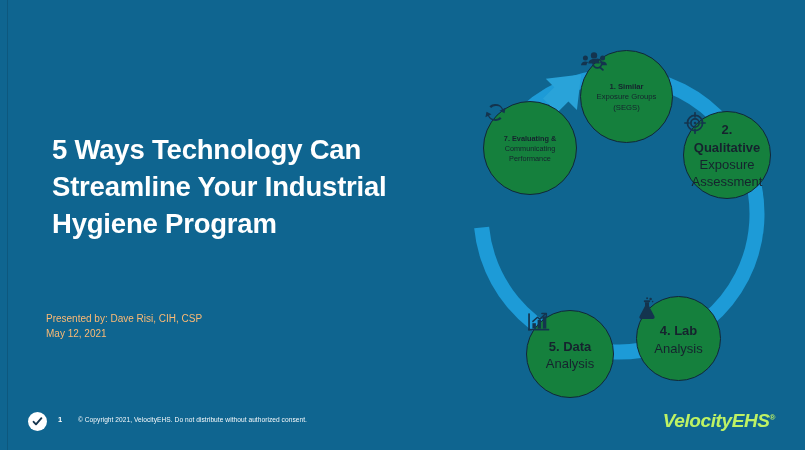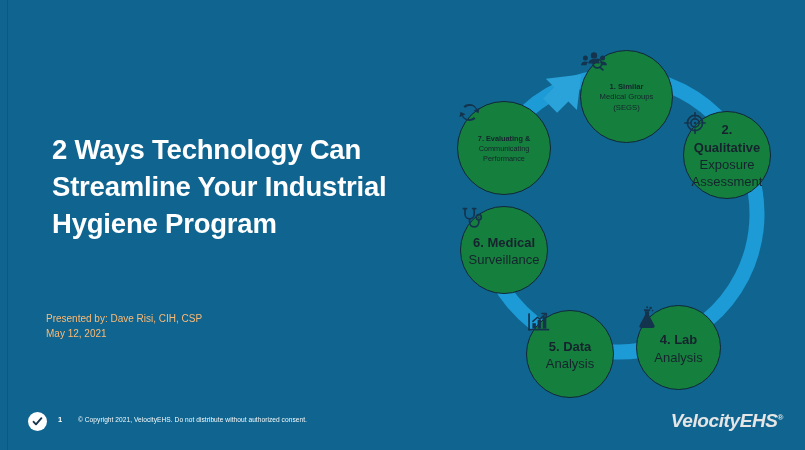--- a/index.html
+++ b/index.html
@@ -45,22 +45,22 @@
   .page-num{
     position:absolute;left:58px;top:11px;
     color:#ffffff;font-size:7.5px;font-weight:bold;
   }
   .copyright{
     position:absolute;left:78px;top:12px;
     color:#ffffff;font-size:6.6px;letter-spacing:.05px;
     opacity:.96;
   }
   .logo{
-    position:absolute;right:22px;top:6px;
-    color:#e5e5e5;
+    position:absolute;right:30px;top:6px;
+    color:#bef264;
     font-size:19px;font-weight:bold;font-style:italic;
     letter-spacing:-.4px;
   }
   .logo .reg{
     font-size:8px;font-style:normal;font-weight:bold;
     vertical-align:super;
   }
 
   
   .diagram{
@@ -89,33 +89,33 @@
     line-height:1.33;
     padding:0 5px;
   }
   .node .lbl b{font-weight:bold;}
 
   
   .n1{left:137px;top:12px;width:93px;height:93px;}
   .n1 .lbl{font-size:7.7px;}
   .n2{left:240px;top:73px;width:88px;height:88px;}
   .n3{left:255px;top:176px;width:88px;height:88px;}
-  .n4{left:193px;top:267px;width:85px;height:85px;}
+  .n4{left:193px;top:258px;width:85px;height:85px;}
   .n5{left:83px;top:272px;width:88px;height:88px;}
   .n6{left:17px;top:168px;width:88px;height:88px;}
-  .n7{left:14px;top:63px;width:94px;height:94px;}
+  .n7{left:40px;top:63px;width:94px;height:94px;}
   .n7 .lbl{font-size:7.3px;}
 </style>
 </head>
 <body>
 
 <div class="slide">
   <div class="edge-seam"></div>
 
-  <div class="title">2 Ways Technology Can Streamline Your Industrial Hygiene Program</div>
+  <div class="title">5 Ways Technology Can Streamline Your Industrial Hygiene Program</div>
 
   <div class="presenter">
     <div>Presented by: Dave Risi, CIH, CSP</div>
     <div>May 12, 2021</div>
   </div>
 
   <div class="diagram">
 
     <svg width="352" height="352" viewBox="0 0 352 352">
 
@@ -132,21 +132,21 @@
           <circle cx="4.4" cy="7" r="2.5"></circle>
           <path d="M0 14.2c0-2.5 2-3.8 4.4-3.8 1 0 2 .23 2.8.66-1 .8-1.6 1.9-1.7 3.14z"></path>
           <circle cx="21.6" cy="7" r="2.5"></circle>
           <path d="M26 14.2c0-2.5-2-3.8-4.4-3.8-1 0-2 .23-2.8.66 1 .8 1.6 1.9 1.7 3.14z"></path>
           <circle cx="16.4" cy="12.6" r="4.3" fill="none" stroke="#14344e" stroke-width="1.7"></circle>
           <rect x="19.3" y="15.3" width="5.2" height="1.9" rx=".9" transform="rotate(42 19.3 15.3)"></rect>
         </svg>
       </span>
       <span class="lbl">
         <b>1. Similar</b><br>
-        <span>Medical Groups</span><br>
+        <span>Exposure Groups</span><br>
         <span>(SEGS)</span>
       </span>
     </div>
 
     <div class="node n2">
       <span class="ico">
         <svg width="22" height="22" viewBox="0 0 22 22" fill="none" stroke="#14344e" stroke-width="1.7">
           <circle cx="11" cy="11" r="7.6"></circle>
           <circle cx="11" cy="11" r="4.1"></circle>
           <circle cx="11" cy="11" r="1.3" fill="#14344e" stroke="none"></circle>
@@ -188,35 +188,20 @@
           <path d="M5.9 10.4L10.5 6.2l2.4 2.1 5.6-5.5" fill="none" stroke="#14344e" stroke-width="1.5" stroke-linecap="round" stroke-linejoin="round"></path>
           <path d="M14.9 2.4h4.4v4.2" fill="none" stroke="#14344e" stroke-width="1.5" stroke-linecap="round" stroke-linejoin="round"></path>
         </svg>
       </span>
       <span class="lbl">
         <b>5. Data</b><br>
         <span>Analysis</span>
       </span>
     </div>
 
-    <div class="node n6">
-      <span class="ico">
-        <svg width="24" height="24" viewBox="0 0 24 24" fill="none" stroke="#14344e" stroke-width="1.7">
-          <path d="M4 2v5.2a4.6 4.6 0 0 0 9.2 0V2" stroke-linecap="round"></path>
-          <path d="M2.4 1.6h3.2M11.6 1.6h3.2" stroke-linecap="round"></path>
-          <path d="M8.6 11.9v3.4a4.6 4.6 0 0 0 9.2 0v-2.1" stroke-linecap="round"></path>
-          <circle cx="17.8" cy="10.2" r="2.5"></circle>
-          <circle cx="17.8" cy="10.2" r=".75" fill="#14344e" stroke="none"></circle>
-        </svg>
-      </span>
-      <span class="lbl">
-        <b>6. Medical</b><br>
-        <span>Surveillance</span>
-      </span>
-    </div>
 
     <div class="node n7">
       <span class="ico">
         <svg width="23" height="21" viewBox="0 0 23 21" fill="#14344e">
           <path d="M11.5 2.1c3.4 0 6.3 2 7.5 4.9l2.6-1.3-1.1 5.6-5-2.6 2.5-1.3A6 6 0 0 0 11.5 4.1
                    a6 6 0 0 0-4.4 1.9L5.4 4.2A8.4 8.4 0 0 1 11.5 2.1z"></path>
           <path d="M11.5 18.9c-3.4 0-6.3-2-7.5-4.9l-2.6 1.3 1.1-5.6 5 2.6-2.5 1.3a6 6 0 0 0 6.5 3.3
                    a6 6 0 0 0 4.4-1.9l1.7 1.8a8.4 8.4 0 0 1-6.1 2.1z"></path>
         </svg>
       </span>

